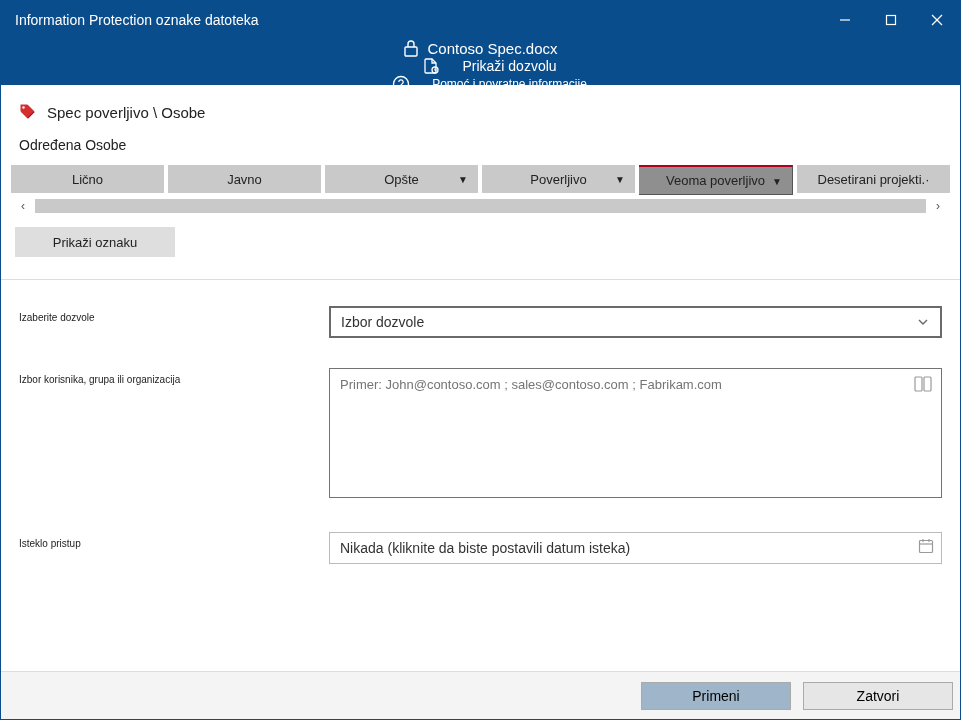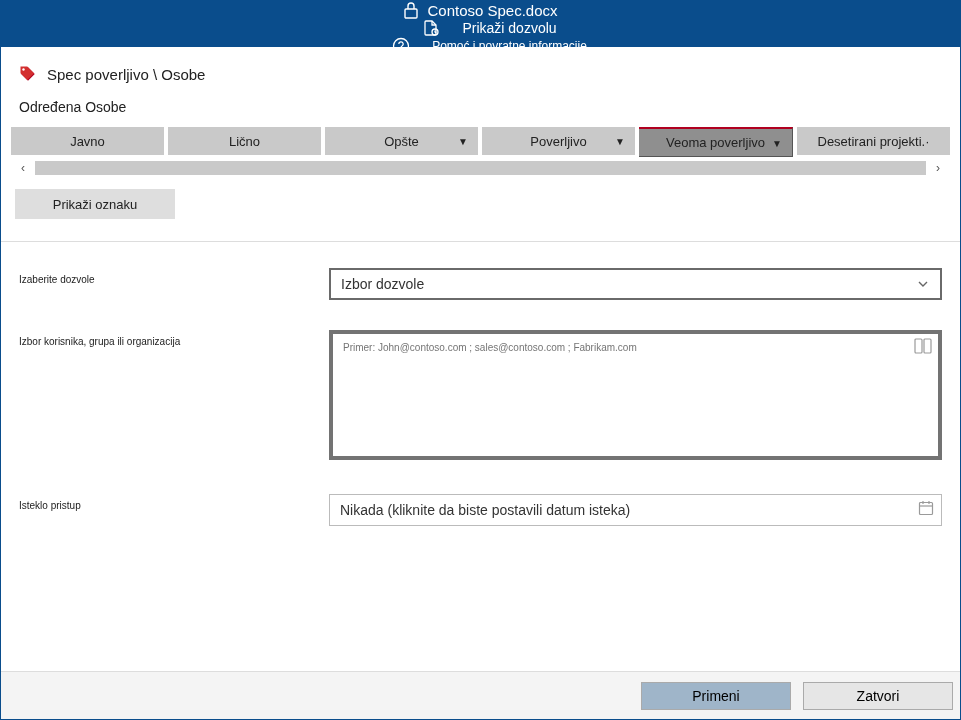--- a/index.html
+++ b/index.html
@@ -40,37 +40,56 @@
 
   .divider { height: 1px; background: #ddd; margin: 22px 0 0 0; }
 
   
   .form { padding: 26px 18px 10px 18px; display: grid; grid-template-columns: 300px 1fr; column-gap: 10px; row-gap: 30px; align-items: start; }
   .form-label { font-size: 10px; color: #222; padding-top: 6px; }
   .combo { position: relative; }
   .combo-box { width: 100%; height: 32px; border: 2px solid #6a6a6a; background: #fff; padding: 0 36px 0 10px; font-size: 14px; color: #333; display: flex; align-items: center; cursor: pointer; }
   .combo-chev { position: absolute; right: 12px; top: 50%; transform: translateY(-50%); }
   .textarea-wrap { position: relative; }
-  .textarea { width: 100%; height: 130px; border: 4px solid #737373; background: #fff; padding: 8px 34px 8px 10px; font-size: 10px; color: #777; resize: none; font-family: inherit; }
+  .textarea { width: 100%; height: 130px; border: 1px solid #737373; background: #fff; padding: 8px 34px 8px 10px; font-size: 13px; color: #777; resize: none; font-family: inherit; }
   .addr-icon { position: absolute; right: 10px; top: 8px; color: #888; cursor: pointer; }
   .date-wrap { position: relative; }
   .date-box { width: 100%; height: 32px; border: 1px solid #bbb; background: #fff; padding: 0 36px 0 10px; font-size: 14px; color: #333; display: flex; align-items: center; cursor: pointer; }
   .cal-icon { position: absolute; right: 8px; top: 50%; transform: translateY(-50%); color: #888; cursor: pointer; }
 
   
   .footer { height: 48px; background: #f4f4f4; border-top: 1px solid #ddd; display: flex; align-items: center; justify-content: flex-end; padding: 0 7px; gap: 12px; }
   .footer button { width: 150px; height: 28px; font-size: 14px; border: 1px solid #aaa; cursor: pointer; }
   .btn-primary { background: #9fb5c9; }
   .btn-secondary { background: #e6e6e6; }
 </style>
 </head>
 <body>
 
 <div class="window">
 
+  <div class="titlebar">
+    <div class="title">Information Protection oznake datoteka</div>
+    <div class="winbtn">
+      <svg width="12" height="12" viewBox="0 0 12 12">
+          <line x1="1" y1="6" x2="11" y2="6"></line>
+        </svg>
+    </div>
+    <div class="winbtn">
+      <svg width="12" height="12" viewBox="0 0 12 12">
+          <rect x="1.5" y="1.5" width="9" height="9"></rect>
+        </svg>
+    </div>
+    <div class="winbtn">
+      <svg width="12" height="12" viewBox="0 0 12 12">
+          <line x1="1" y1="1" x2="11" y2="11"></line>
+          <line x1="11" y1="1" x2="1" y2="11"></line>
+        </svg>
+    </div>
+  </div>
 
   <div class="ribbon">
     <div class="doc">
       <svg width="16" height="18" viewBox="0 0 16 18" fill="none" stroke="#fff" stroke-width="1.4">
         <rect x="2" y="8" width="12" height="9" rx="1"></rect>
         <path d="M5 8 V5 a3 3 0 0 1 6 0 V8"></path>
       </svg>
       <span>Contoso Spec.docx</span>
     </div>
     <div class="action">
@@ -100,24 +119,24 @@
         <path d="M2 2 L11 2 L20 11 L11 20 L2 11 Z" fill="#d32f2f"></path>
         <circle cx="6" cy="6" r="1.6" fill="#fff"></circle>
       </svg>
       <span>Spec poverljivo \ Osobe</span>
     </div>
 
     <div class="section-label">Određena Osobe</div>
 
     <div class="tabs">
       <div class="tab">
+        <span>Lično</span>
+      </div>
+      <div class="tab">
         <span>Javno</span>
-      </div>
-      <div class="tab">
-        <span>Lično</span>
       </div>
       <div class="tab">
         <span>Opšte</span>
         <span class="chev">▼</span>
       </div>
       <div class="tab">
         <span>Poverljivo</span>
         <span class="chev">▼</span>
       </div>
       <div class="tab selected">

